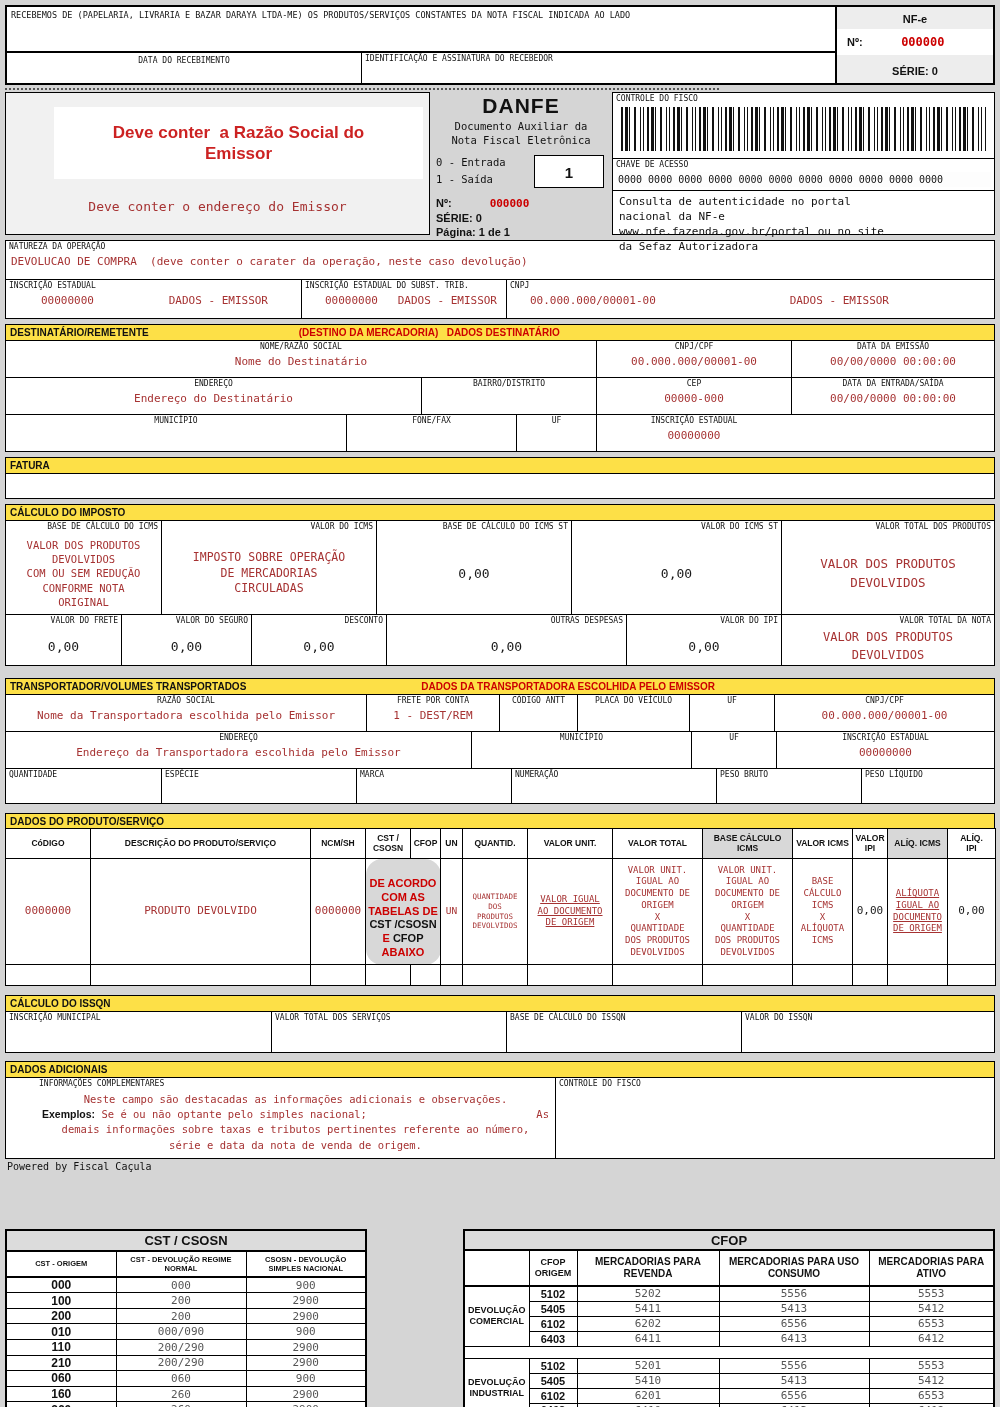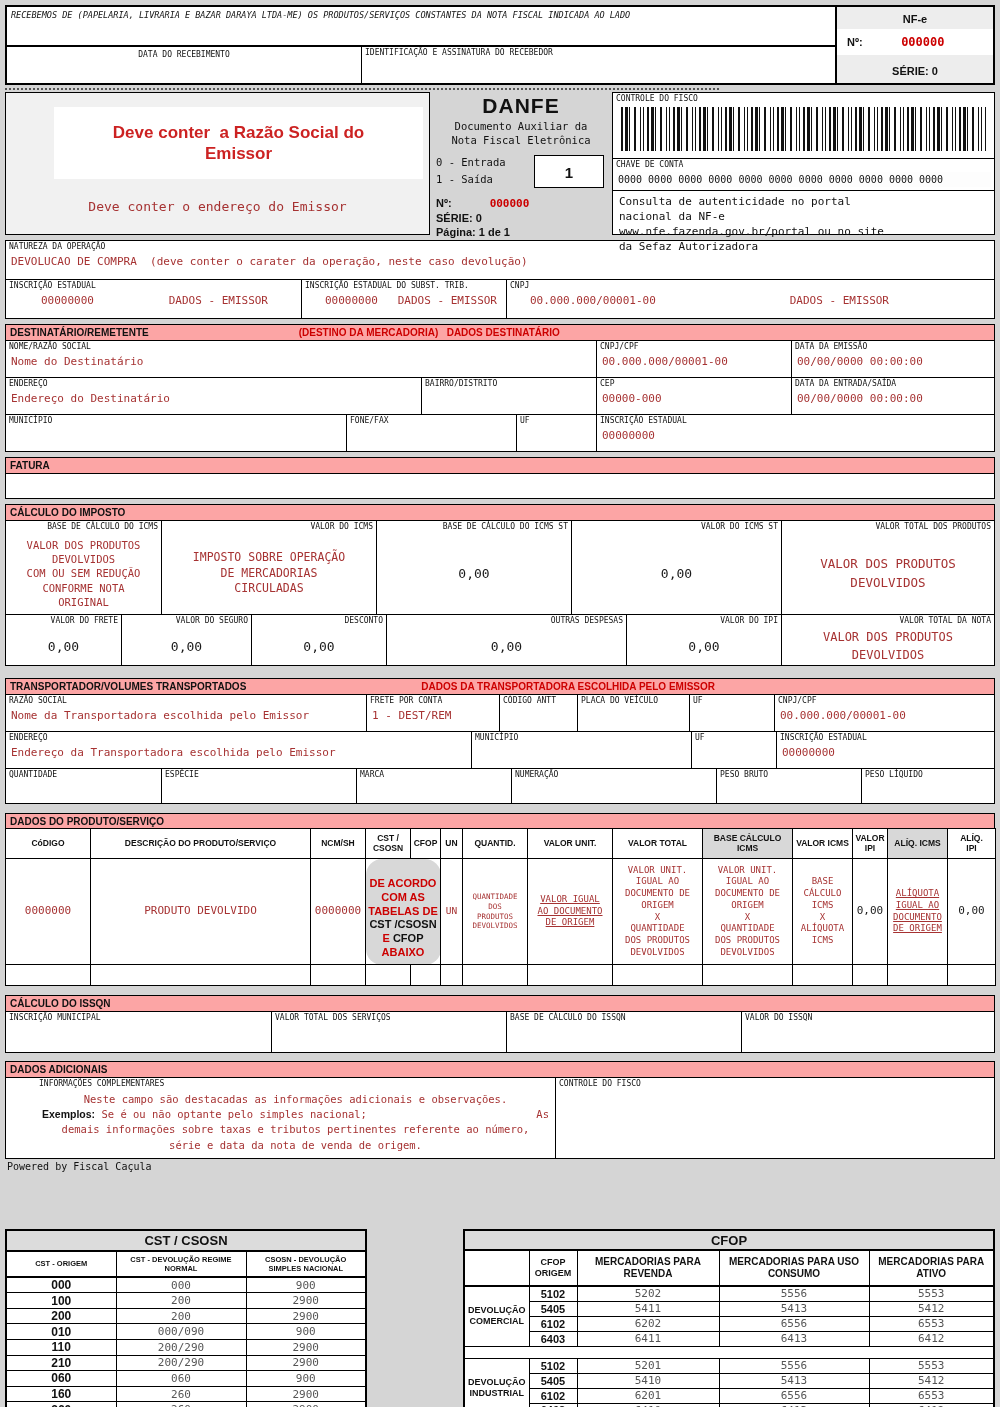--- a/index.html
+++ b/index.html
@@ -3,29 +3,29 @@
 <meta charset="utf-8">
 <style>
   * { box-sizing: border-box; margin: 0; padding: 0; }
   html,body { width:1000px; height:1407px; background:#d5d5d5; font-family:"Liberation Sans",sans-serif; color:#111; overflow:hidden; }
   .sheet { padding:5px; }
   .pres { white-space:pre; }
 
   .lbl { font-family:"DejaVu Sans Mono",monospace; font-size:8px; line-height:10px; padding:1px 3px; color:#111; white-space:nowrap; overflow:hidden; }
   .val { font-family:"DejaVu Sans Mono",monospace; font-size:11px; color:#a63232; padding:2px 5px; white-space:pre; }
 
-  .bar { background:#fca5a5; border:1px solid #000; font-size:10px; font-weight:bold; padding:2px 4px; display:flex; align-items:center; }
+  .bar { background:#fde047; border:1px solid #000; font-size:10px; font-weight:bold; padding:2px 4px; display:flex; align-items:center; }
   .frow { display:flex; background:#fff; border:1px solid #000; margin-top:-1px; }
   .cell { border-left:1px solid #000; display:flex; flex-direction:column; overflow:hidden; }
   .cell:first-child { border-left:none; }
 
   
   .recibo { display:flex; border:2px solid #000; background:#fff; height:80px; }
   .rec-left { flex:1; display:flex; flex-direction:column; border-right:2px solid #000; }
-  .rec-msg { height:38px; font-family:"DejaVu Sans Mono",monospace; font-size:8.5px; padding:3px 4px;font-style:italic; }
+  .rec-msg { height:44px; font-family:"DejaVu Sans Mono",monospace; font-size:8.5px; padding:3px 4px; }
   .rec-bottom { flex:1; display:flex; border-top:2px solid #000; }
   .rec-data { width:355px; border-right:1px solid #000; text-align:center; padding-top:3px; }
   .rec-ass { flex:1; }
   .rec-right { width:156px; background:#ededed; text-align:center; display:flex; flex-direction:column; }
   .rec-nfe { font-weight:bold; font-size:11px; padding:6px 0 4px; }
   .rec-num { background:#fff; display:flex; align-items:center; height:26px; padding:0 10px; }
   .rec-num .n { font-weight:bold; font-size:11px; }
   .rec-num .v { flex:1; text-align:center; font-weight:bold; font-size:12px; font-family:"DejaVu Sans Mono",monospace; color:#cc0000; }
   .rec-serie { font-weight:bold; font-size:11px; margin-top:10px; }
   .cutline { width:714px; border-top:2px dotted #555; margin:3px 0 2px; height:0; }
@@ -48,21 +48,21 @@
   .fisco { flex:1; border:1px solid #000; background:#fff; display:flex; flex-direction:column; }
   .fisco-c1 { border-bottom:1px solid #000; }
   .barcode { height:44px; margin:2px 8px 7px; background-color:#fff;
     background-image:repeating-linear-gradient(90deg,#111 0 2px,#fff 2px 4px,#111 4px 7px,#fff 7px 8px,#111 8px 9px,#fff 9px 13px,#111 13px 15px,#fff 15px 19px,#111 19px 20px,#fff 20px 22px,#111 22px 23px,#fff 23px 26px); }
   .fisco-c2 { border-bottom:1px solid #000; padding-bottom:3px; }
   .chave-v { font-family:"DejaVu Sans Mono",monospace; font-size:10px; background:#fdfdfd; margin:1px 3px 0; padding:2px 2px; }
   .fisco-c3 { font-family:"DejaVu Sans Mono",monospace; font-size:11px; line-height:1.35; padding:4px 6px; white-space:pre-line; }
 
   
   .sec { margin-top:5px; }
-  .h40 { height:40px; } .h38 { height:38px; } .h36 { height:36px; }
+  .h40 { height:40px; } .h38 { height:38px;text-align:center; } .h36 { height:36px; }
   .ann { color:#cc0000; font-weight:bold; font-size:10px; }
 
   
   .imp1 { height:95px; } .imp2 { height:52px; }
   .imp1 .lbl, .imp2 .lbl { text-align:right; }
   .cv { flex:1; display:flex; align-items:center; justify-content:center; text-align:center; font-family:"DejaVu Sans Mono",monospace; white-space:pre-line; }
   .cv.redtxt { color:#a63232; font-size:10.5px; line-height:1.35; }
   .cv.big { color:#a63232; font-size:12px; line-height:1.5; }
   .cv.blk { color:#1a1a1a; font-size:13px; }
 
@@ -160,21 +160,21 @@
       </div>
       <div class="dmid-line">SÉRIE: 0</div>
       <div class="dmid-line">Página: 1 de 1</div>
     </div>
     <div class="fisco">
       <div class="fisco-c1">
         <div class="lbl">CONTROLE DO FISCO</div>
         <div class="barcode"></div>
       </div>
       <div class="fisco-c2">
-        <div class="lbl">CHAVE DE CONTA</div>
+        <div class="lbl">CHAVE DE ACESSO</div>
         <div class="chave-v">0000 0000 0000 0000 0000 0000 0000 0000 0000 0000 0000</div>
       </div>
       <div class="fisco-c3">Consulta de autenticidade no portal
 nacional da NF-e
 www.nfe.fazenda.gov.br/portal ou no site
 da Sefaz Autorizadora</div>
     </div>
   </div>
 
   <div class="sec">

